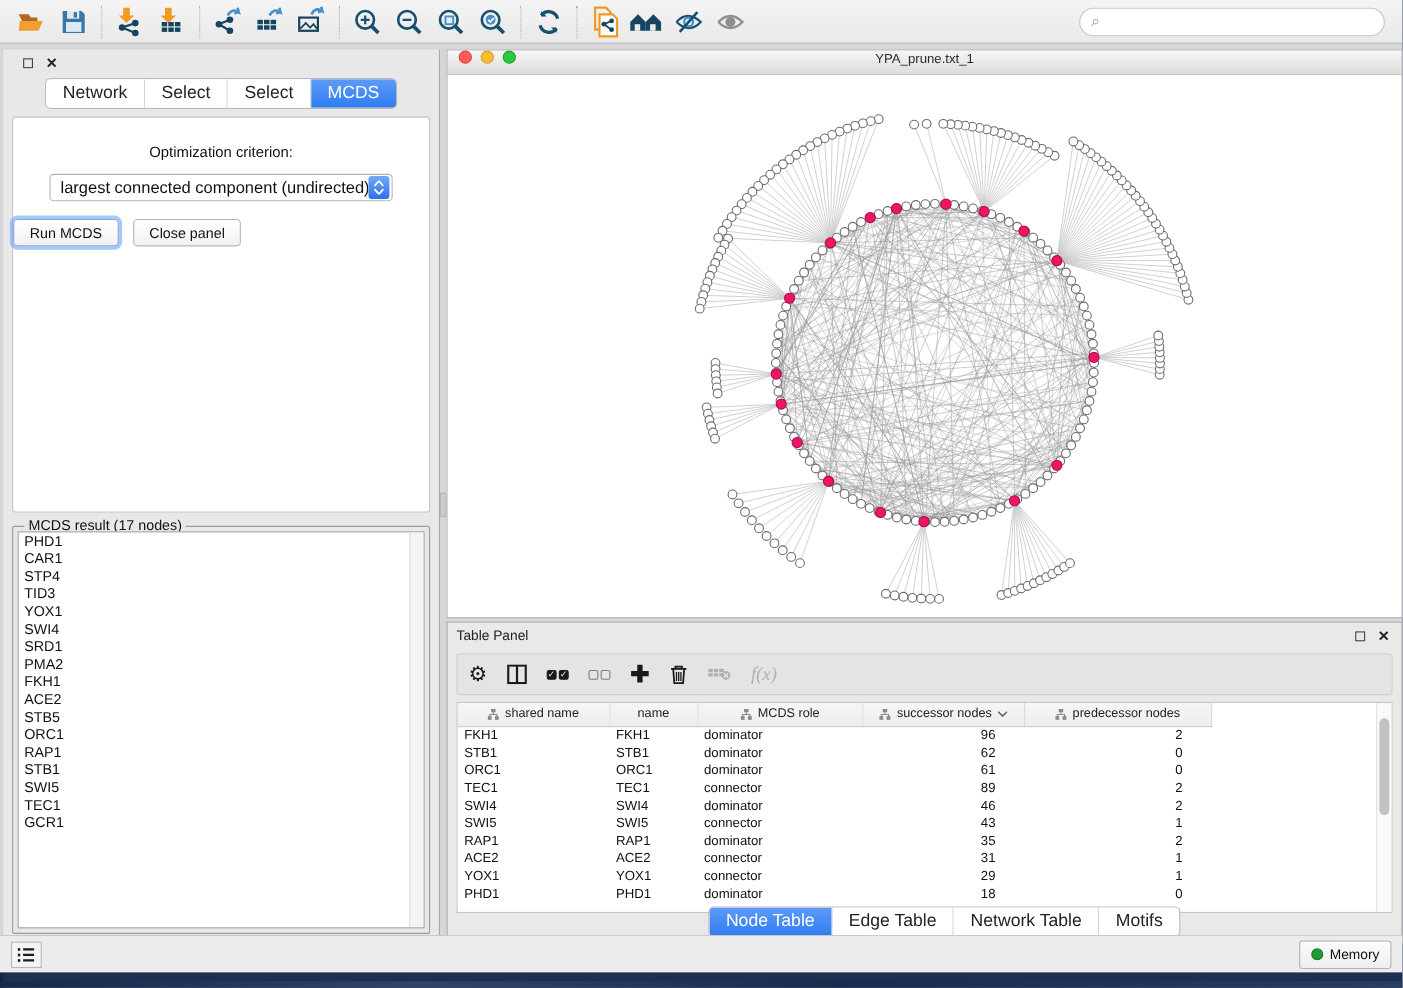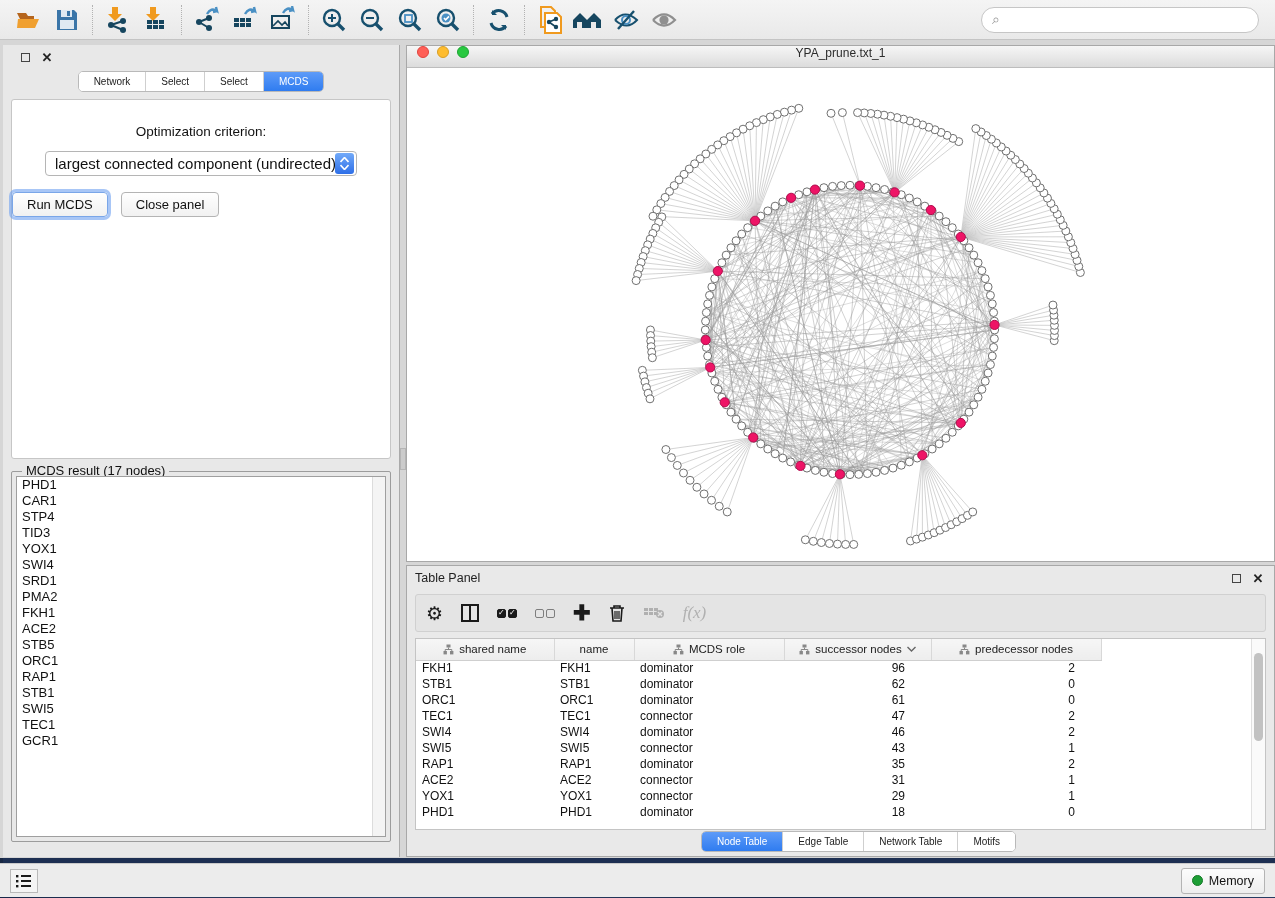--- a/index.html
+++ b/index.html
@@ -32,21 +32,21 @@
     background:#e8e8e8; border-right:1px solid #aaa; }
   .panel-header { height:24px; display:flex; align-items:center; padding:0 8px; }
   .panel-title { font-size:12.5px; color:#222; flex:1; }
   .win-btn { width:16px; height:16px; display:flex; align-items:center; justify-content:center;
     font-size:11px; color:#333; cursor:pointer; margin-left:6px; }
   .float-glyph { width:9px; height:9px; border:1.5px solid #444; display:inline-block; }
   .close-glyph { font-weight:bold; font-size:13px; color:#222; }
 
   .tabs-row { display:flex; justify-content:center; margin-top:2px; }
   .seg-tabs { display:flex; border:1px solid #b9b9b9; border-radius:5px; overflow:hidden; background:#fff; }
-  .seg-tab { padding:4px 15px; font-size:10px; color:#222; background:#fff; border-right:1px solid #cfcfcf; cursor:pointer; }
+  .seg-tab { padding:4px 15px; font-size:16px; color:#222; background:#fff; border-right:1px solid #cfcfcf; cursor:pointer; }
   .seg-tab:last-child { border-right:none; }
   .seg-tab.active { background:linear-gradient(#5e9bf8,#2f7cf0); color:#fff; }
 
   .mcds-pane { margin:7px 8px 0 8px; height:360px; background:#ffffff;
     border:1px solid #c6c6c6; border-radius:3px; text-align:center; }
   .opt-label { font-size:13.5px; color:#111; margin-top:24px; }
   .selectbox { width:312px; height:25px; margin:12px auto 0 auto; background:#fff;
     border:1px solid #b5b5b5; border-radius:4px; display:flex; align-items:center; cursor:pointer; }
   .selectbox .sel-text { flex:1; font-size:15px; text-align:left; padding-left:9px; color:#111;
     white-space:nowrap; overflow:hidden; }
@@ -116,21 +116,21 @@
   table.node-table td.num { text-align:right; padding-right:26px; }
   .tree-ic { flex:0 0 auto; }
   .vscroll { position:absolute; right:0; top:0; width:14px; height:100%;
     background:#fafafa; border-left:1px solid #e0e0e0; }
   .vscroll .thumb { position:absolute; left:2px; right:2px; top:14px; height:88px;
     background:#c2c2c2; border-radius:5px; cursor:pointer; }
 
   .tp-tabs-row { position:absolute; bottom:4px; left:0; right:0; display:flex; justify-content:center;padding-left:36px; }
 
   
-  .statusbar { position:absolute; left:0; bottom:1px; width:100%; height:34px;
+  .statusbar { position:absolute; left:0; bottom:14px; width:100%; height:34px;
     background:#ececec; border-top:1px solid #c9c9c9; display:flex; align-items:center; padding:0 10px; }
   .sb-left-btn { width:28px; height:24px; background:#f4f4f4; border:1px solid #b9b9b9;
     display:flex; align-items:center; justify-content:center; cursor:pointer; }
   .memory-btn { margin-left:auto; height:26px; background:linear-gradient(#fcfcfc,#eee);
     border:1px solid #b4b4b4; border-radius:3px; display:flex; align-items:center;
     gap:6px; padding:0 10px; font-size:12.5px; color:#111; cursor:pointer; }
   .memory-dot { width:11px; height:11px; border-radius:50%; background:#1d9e35; border:1px solid #157a27; }
 
   svg.icon { display:block; }
 </style>
@@ -1262,21 +1262,21 @@
               <td>ORC1</td>
               <td>dominator</td>
               <td class="num">61</td>
               <td class="num">0</td>
               <td></td>
             </tr>
             <tr>
               <td>TEC1</td>
               <td>TEC1</td>
               <td>connector</td>
-              <td class="num">47</td>
+              <td class="num">89</td>
               <td class="num">2</td>
               <td></td>
             </tr>
             <tr>
               <td>SWI4</td>
               <td>SWI4</td>
               <td>dominator</td>
               <td class="num">46</td>
               <td class="num">2</td>
               <td></td>

